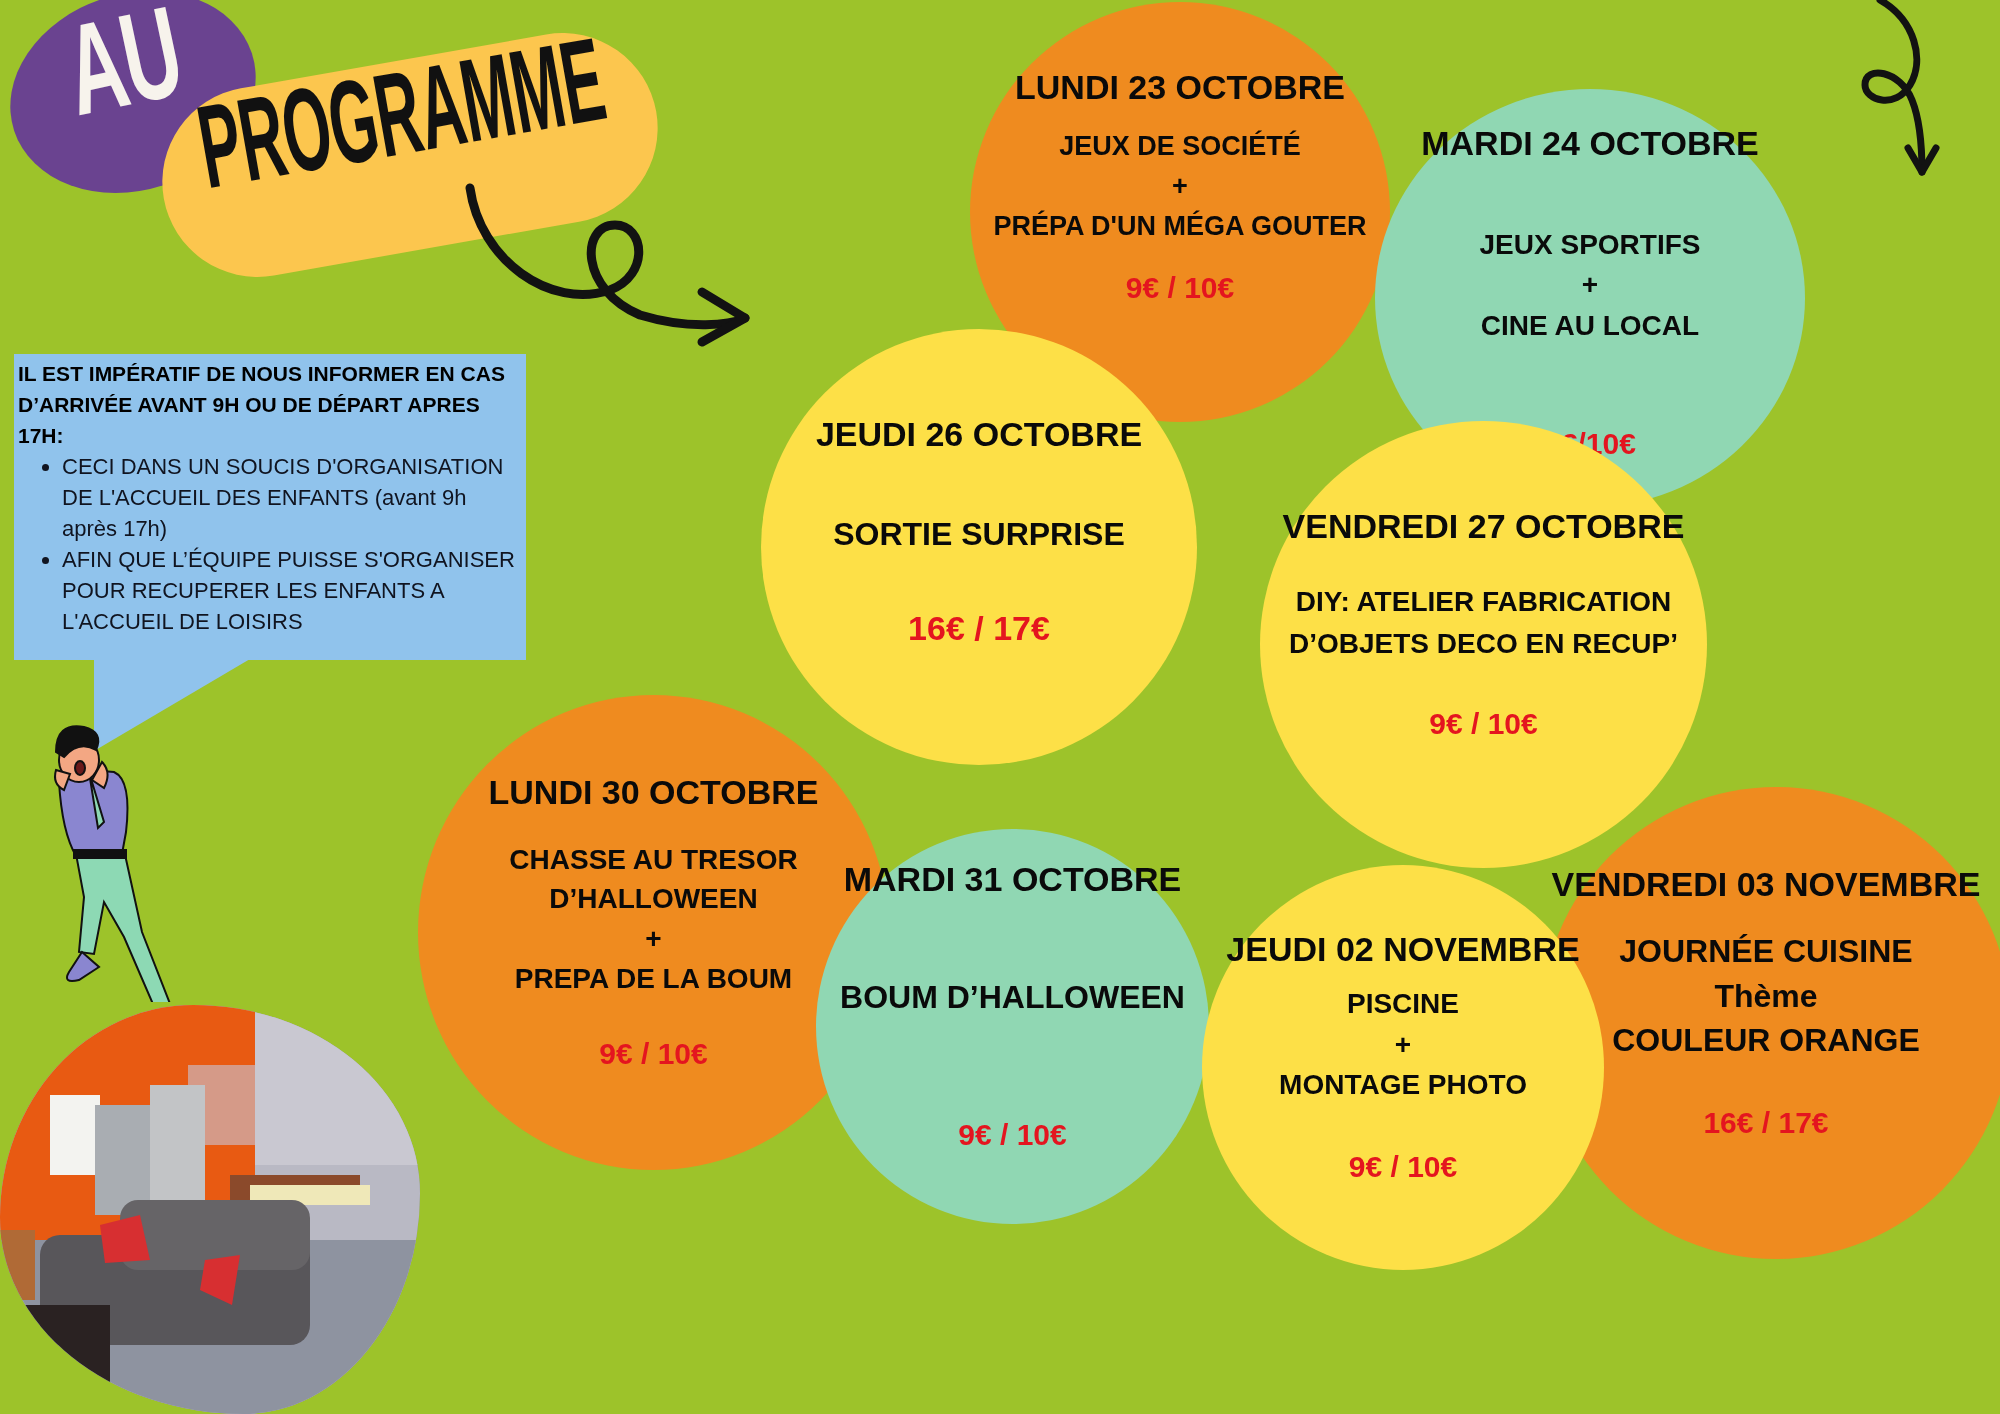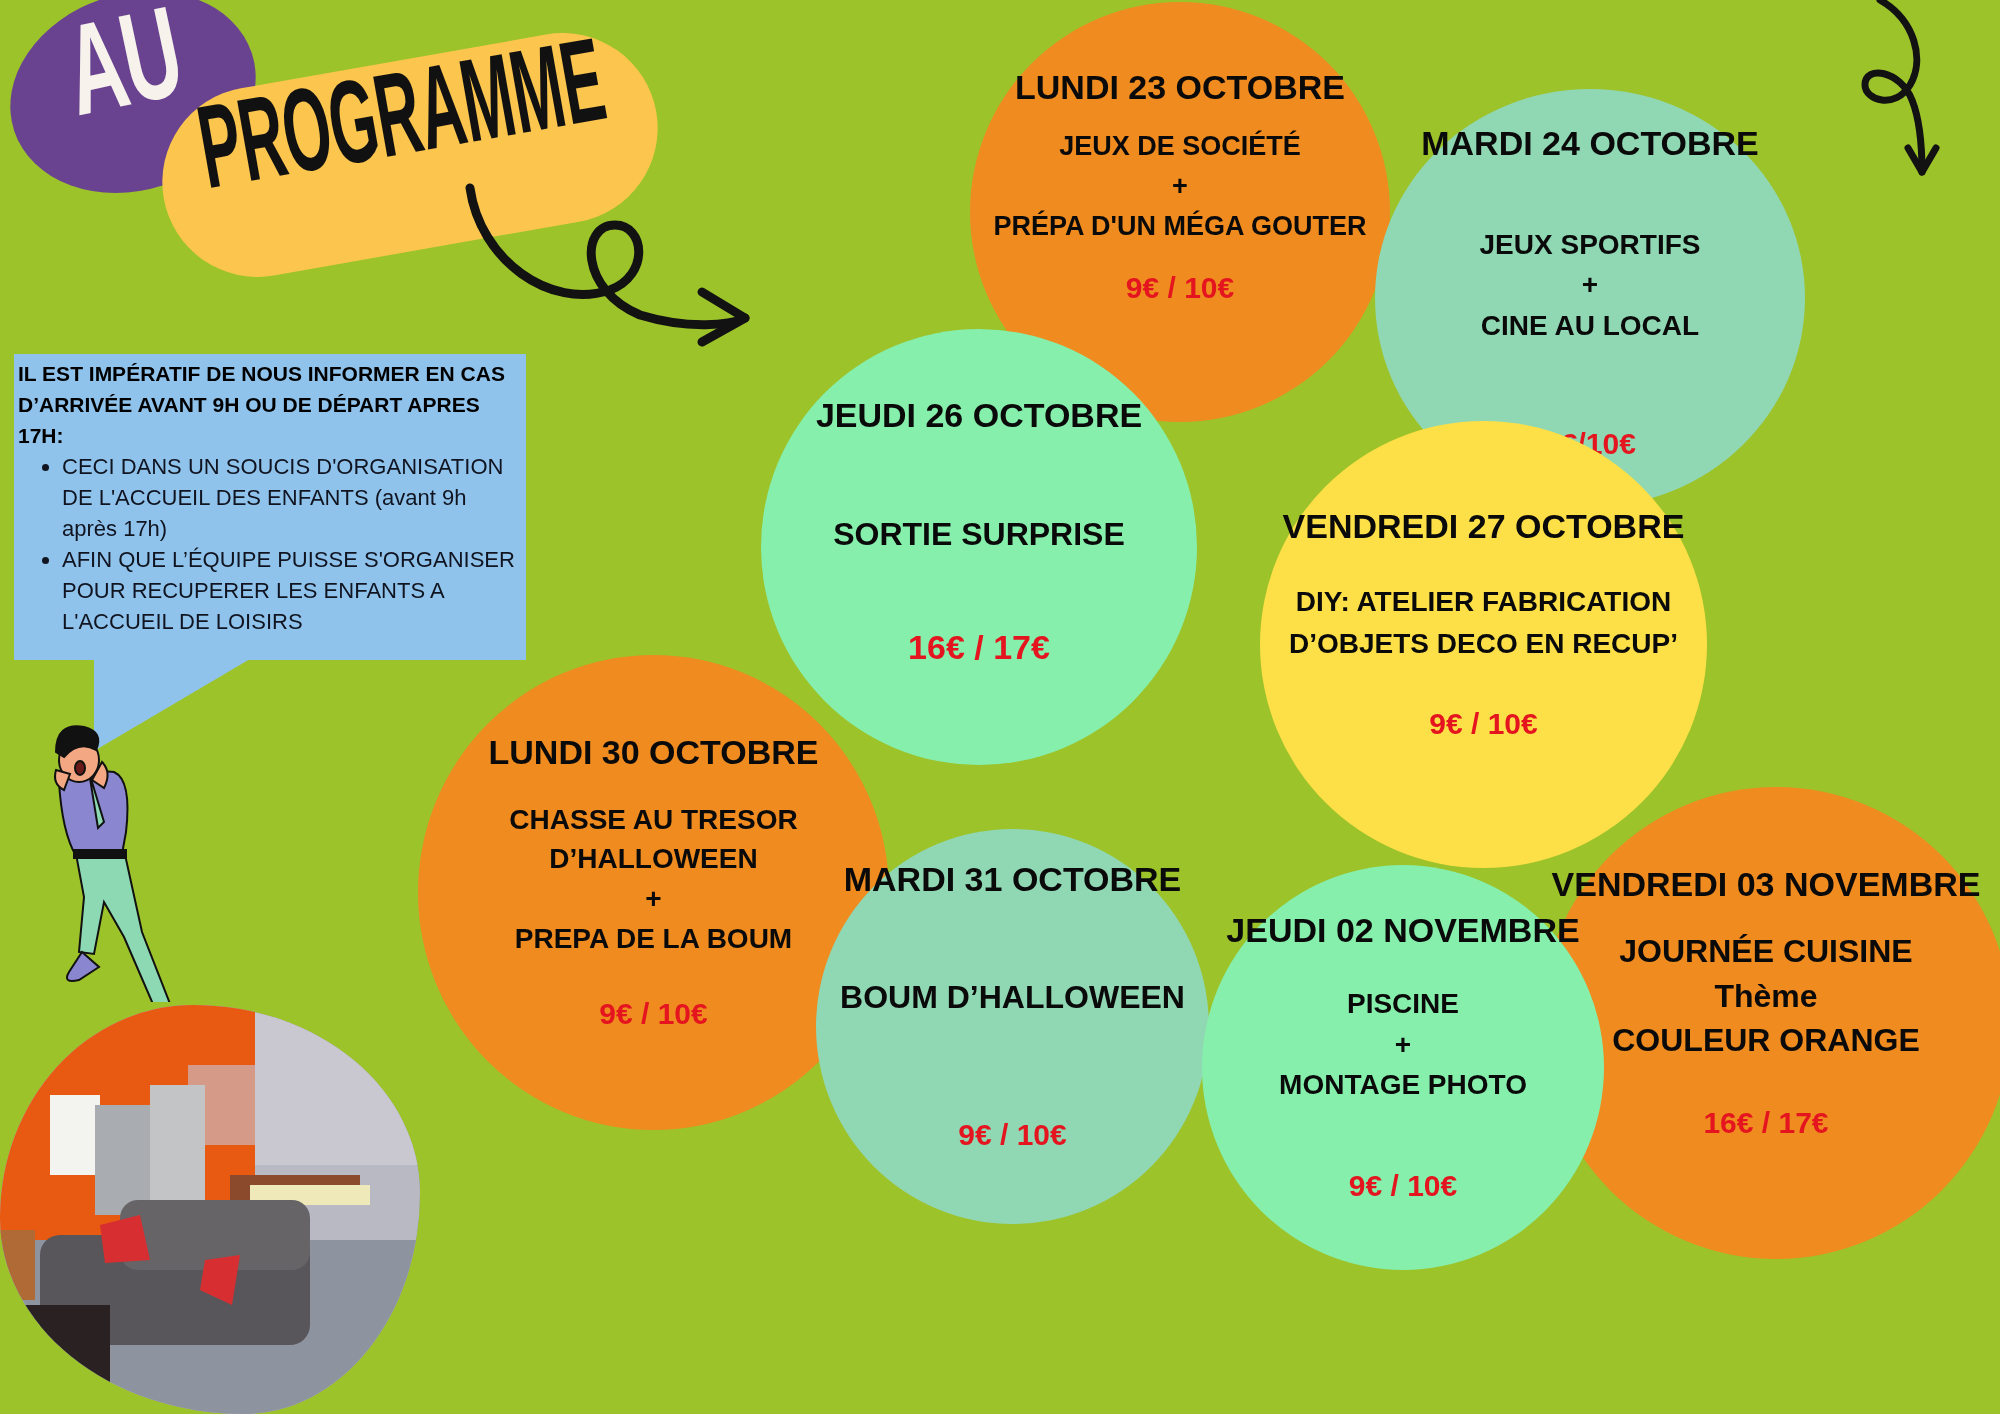--- a/index.html
+++ b/index.html
@@ -16,21 +16,21 @@
   .info ul { margin:0; padding-left:44px; color:#101420; font-size:22px; line-height:31px; }
   .info li { padding-left:0; }
   .tail { left:94px; top:659px; width:0; height:0; border-left:0 solid transparent; border-top:92px solid #90c3ec; border-right:156px solid transparent; }
   
   .circle { position:absolute; border-radius:50%; display:flex; flex-direction:column; align-items:center; justify-content:center; text-align:center; color:#0a0a0a; font-weight:bold; box-sizing:border-box; }
   .c-date { font-size:34px; line-height:1.1; white-space:nowrap; }
   .c-act { font-size:28px; line-height:1.45; white-space:pre-line; margin-top:20px; }
   .c-price { color:#e4151f; font-size:30px; margin-top:34px; }
   .orange { background:#ef8b1f; }
   .mint { background:#90d7b3;gap:40px; }
-  .yellow { background:#86efac;gap:19px; }
+  .yellow { background:#fde047; }
   .green { background:#fde047; }
   
   .photo { left:0; top:1005px; width:420px; height:409px; border-radius:46% 54% 42% 58% / 52% 46% 54% 48%; overflow:hidden; background:#8a8b93; }
 </style>
 </head>
 <body>
 
 <div class="abs pill-au" data-name="title-au-pill"></div>
 <div class="abs au-text" data-name="title-au">AU</div>
 <div class="abs pill-prog" data-name="title-programme-pill"></div>
@@ -114,21 +114,21 @@
   <div class="c-price" data-name="day-price" style="font-size:34px;margin-top:52px">16€ / 17€</div>
 </div>
 
 <div class="circle green" style="left:1260px;top:421px;width:447px;height:447px" data-name="day-circle-vendredi-27">
   <div class="c-date" data-name="day-date" style="margin-top:-40px">VENDREDI 27 OCTOBRE</div>
   <div class="c-act" data-name="day-activity" style="margin-top:36px;line-height:1.5">DIY: ATELIER FABRICATION
 D’OBJETS DECO EN RECUP’</div>
   <div class="c-price" data-name="day-price" style="margin-top:42px">9€ / 10€</div>
 </div>
 
-<div class="circle orange" style="left:418px;top:655px;width:471px;height:475px" data-name="day-circle-lundi-30">
+<div class="circle orange" style="left:418px;top:695px;width:471px;height:475px" data-name="day-circle-lundi-30">
   <div class="c-date" data-name="day-date" style="margin-top:-20px">LUNDI 30 OCTOBRE</div>
   <div class="c-act" data-name="day-activity" style="margin-top:28px;line-height:1.42">CHASSE AU TRESOR
 D’HALLOWEEN
 +
 PREPA DE LA BOUM</div>
   <div class="c-price" data-name="day-price" style="margin-top:38px">9€ / 10€</div>
 </div>
 
 <div class="circle mint" style="left:816px;top:829px;width:393px;height:395px" data-name="day-circle-mardi-31">
   <div class="c-date" data-name="day-date" style="margin-top:-40px">MARDI 31 OCTOBRE</div>

